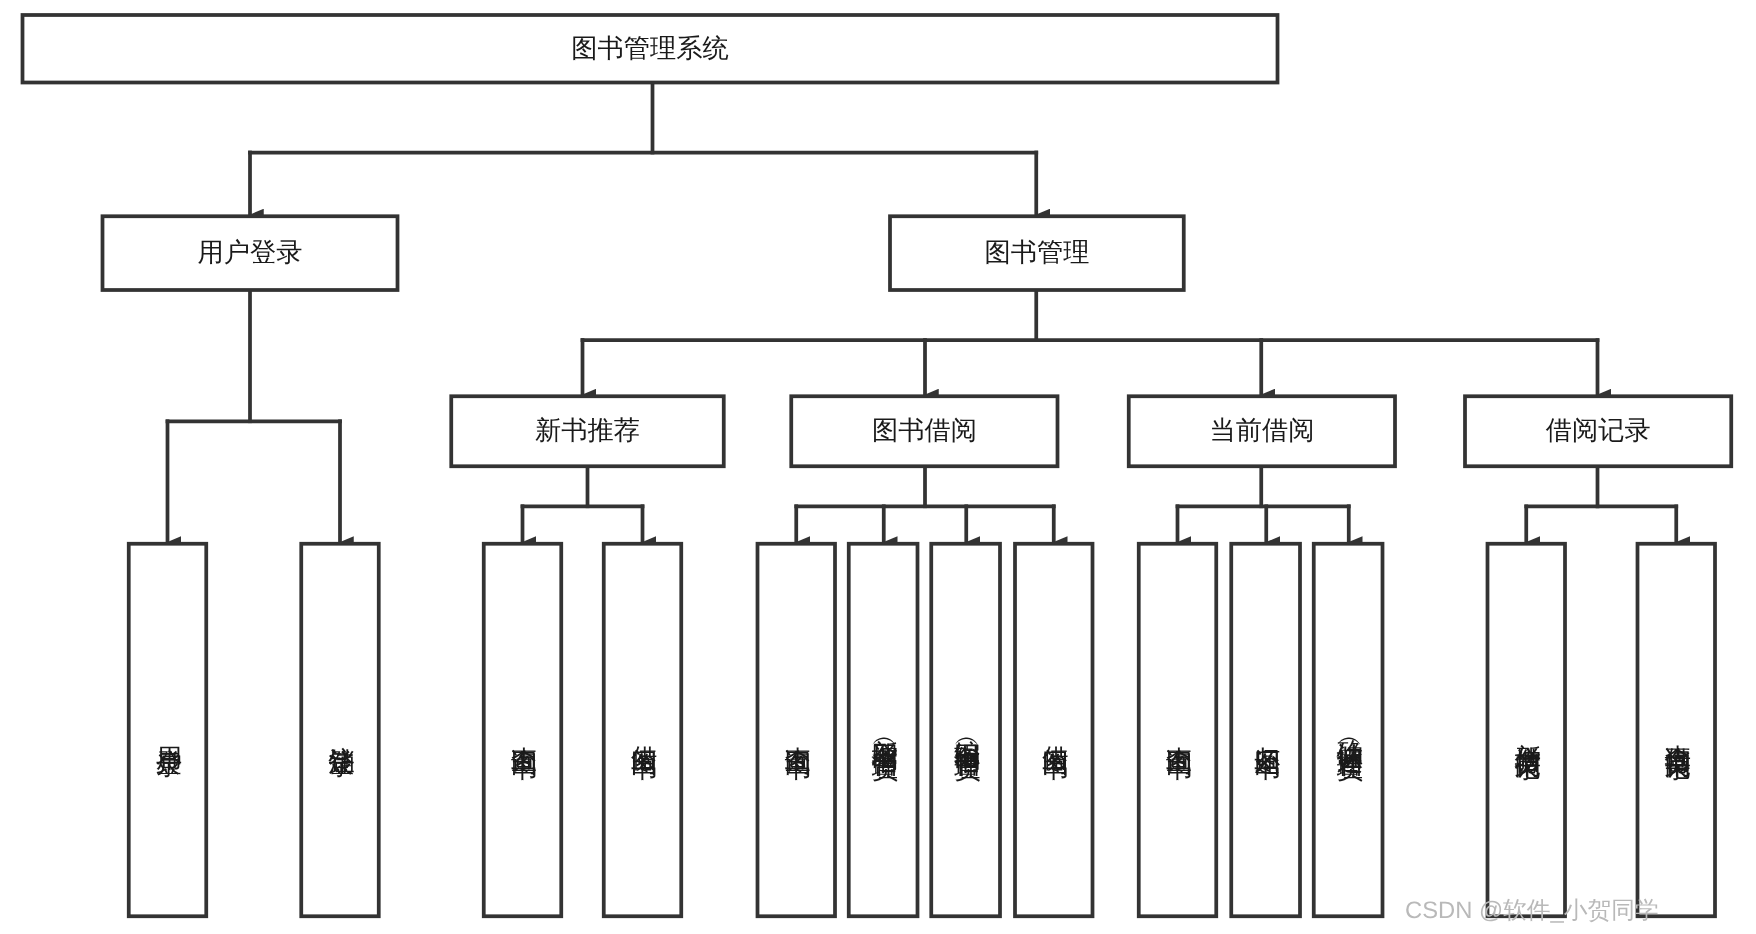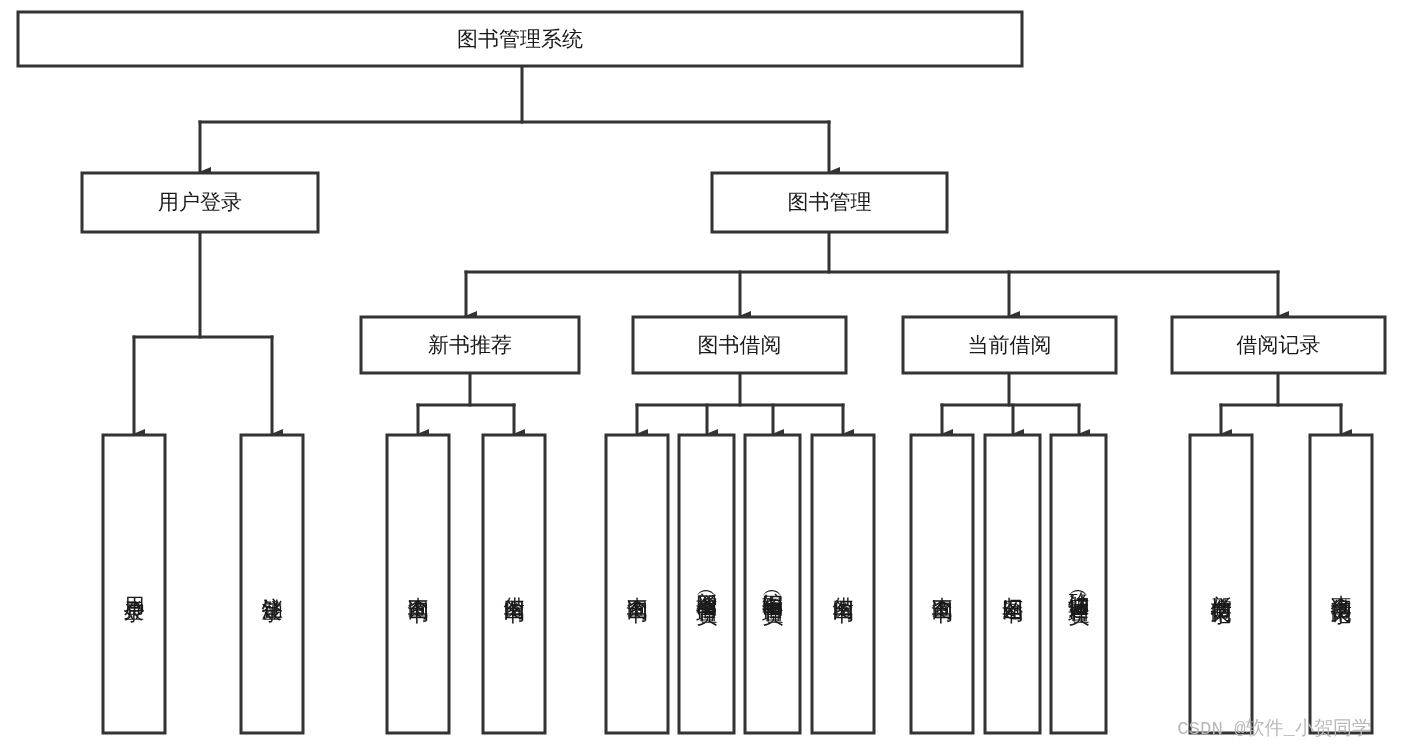--- a/index.html
+++ b/index.html
@@ -11,21 +11,20 @@
     width: 1405px;
     height: 747px;
     font-family: "Liberation Sans", "DejaVu Sans", sans-serif;
     overflow: hidden;
     position: relative;
   }
   #diagram-root {
     position: relative;
     width: 1335px;
     height: 747px;
-    padding-left: 44px;
   }
   svg.diagram-canvas {
     position: absolute;
     top: 0;
     left: 0;
     width: 1405px;
     height: 747px;
     display: block;
   }
   .node-rect {
@@ -59,21 +58,21 @@
     align-items: center;
     justify-content: center;
     text-align: center;
     white-space: nowrap;
     pointer-events: none;
   }
   .watermark {
     position: absolute;
     right: 8px;
     bottom: 6px;
-    font-family: Liberation Mono, monospace;
+    font-family: Liberation Sans, sans-serif;
     font-size: 19px;
     color: #b9b9b9;
     white-space: nowrap;
     pointer-events: none;
   }
 </style>
 </head>
 <body>
 
 <div id="diagram-root">

